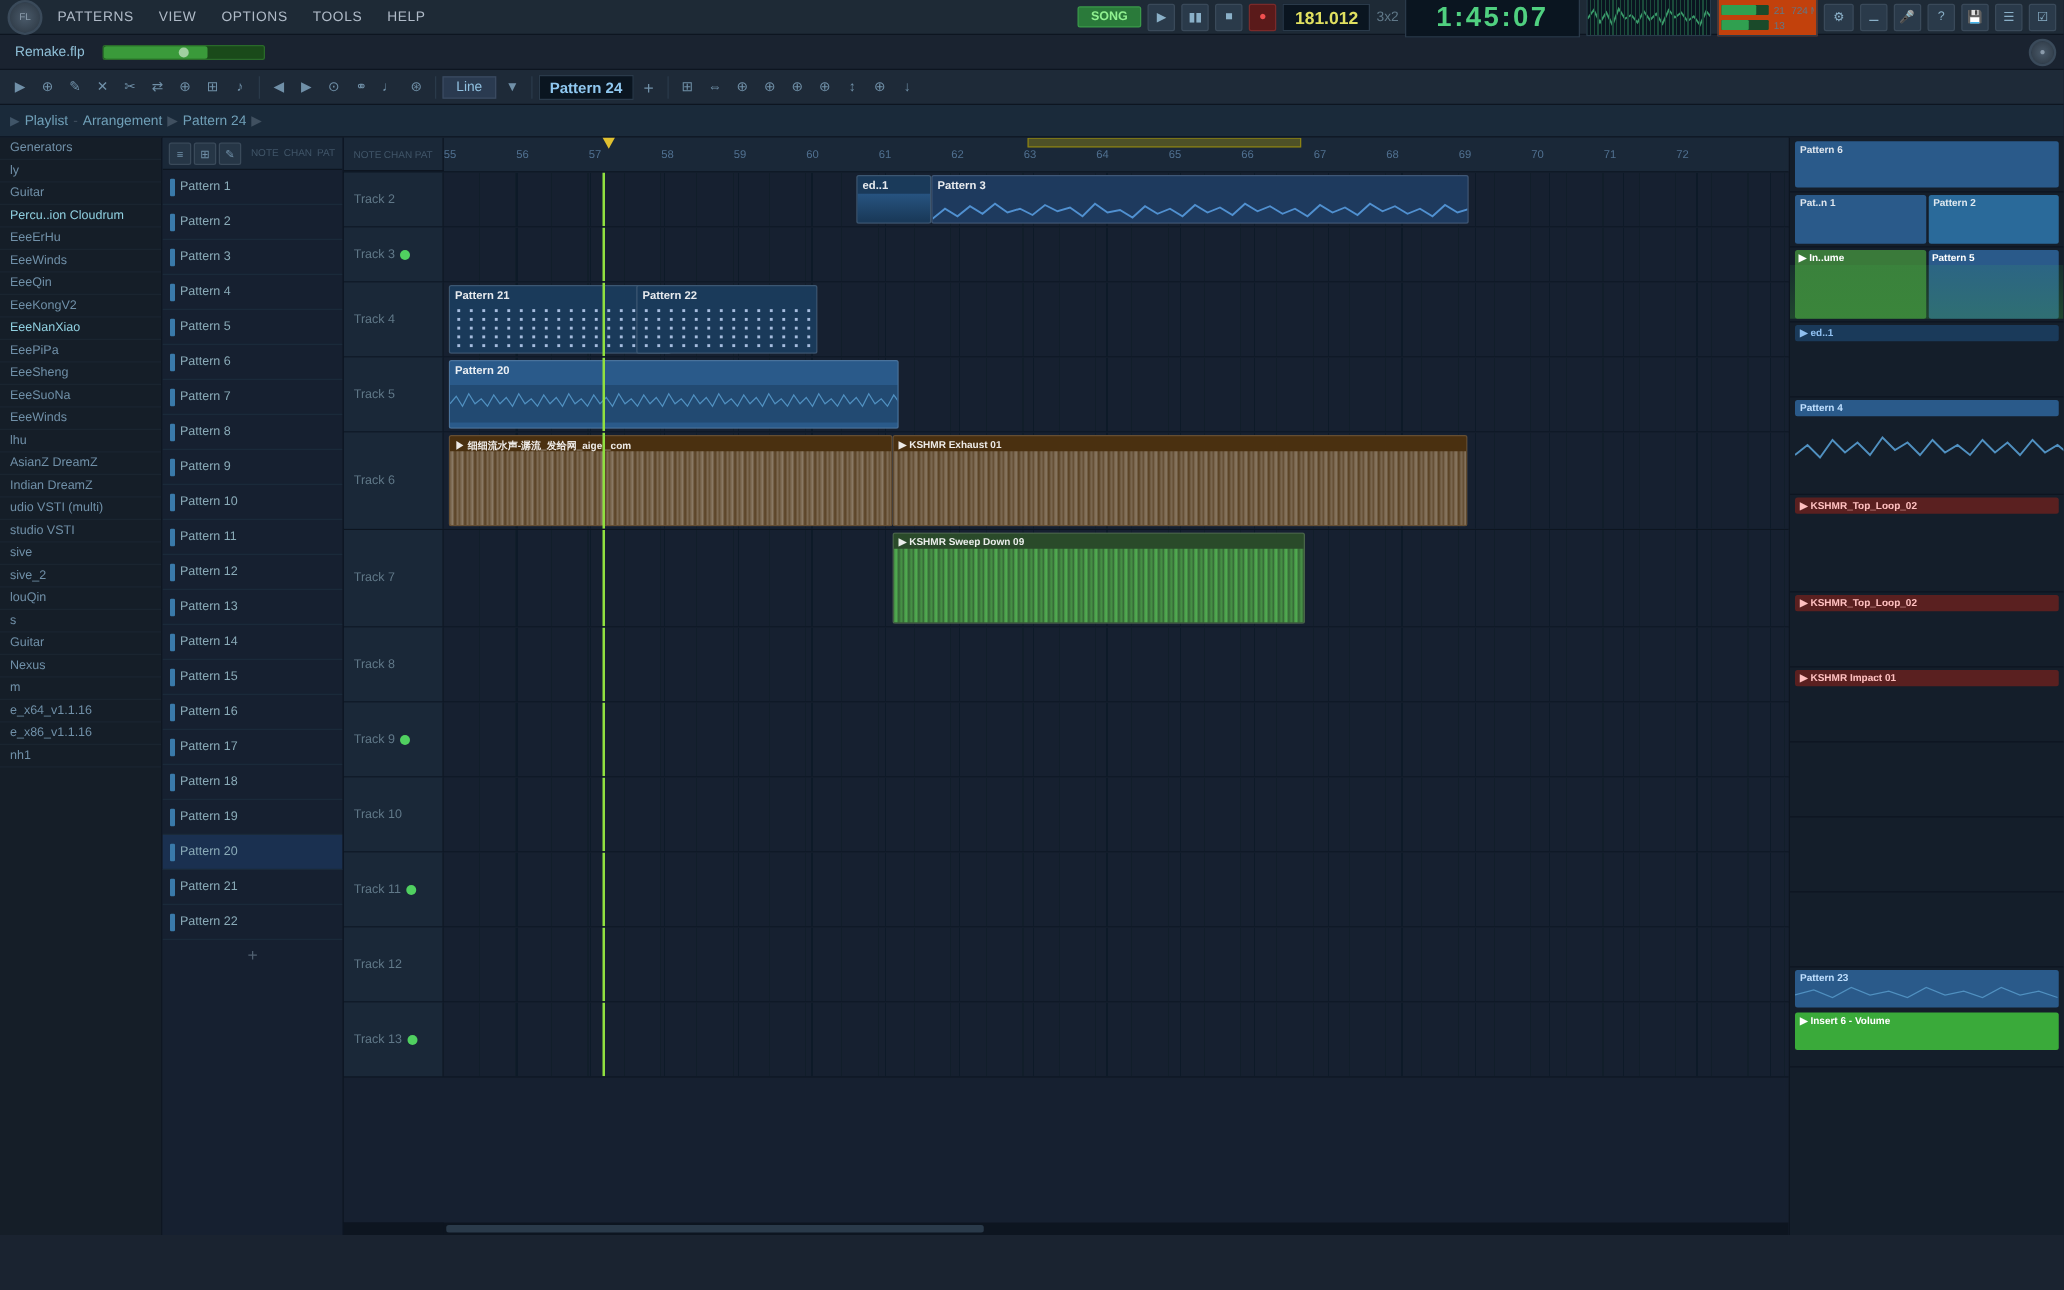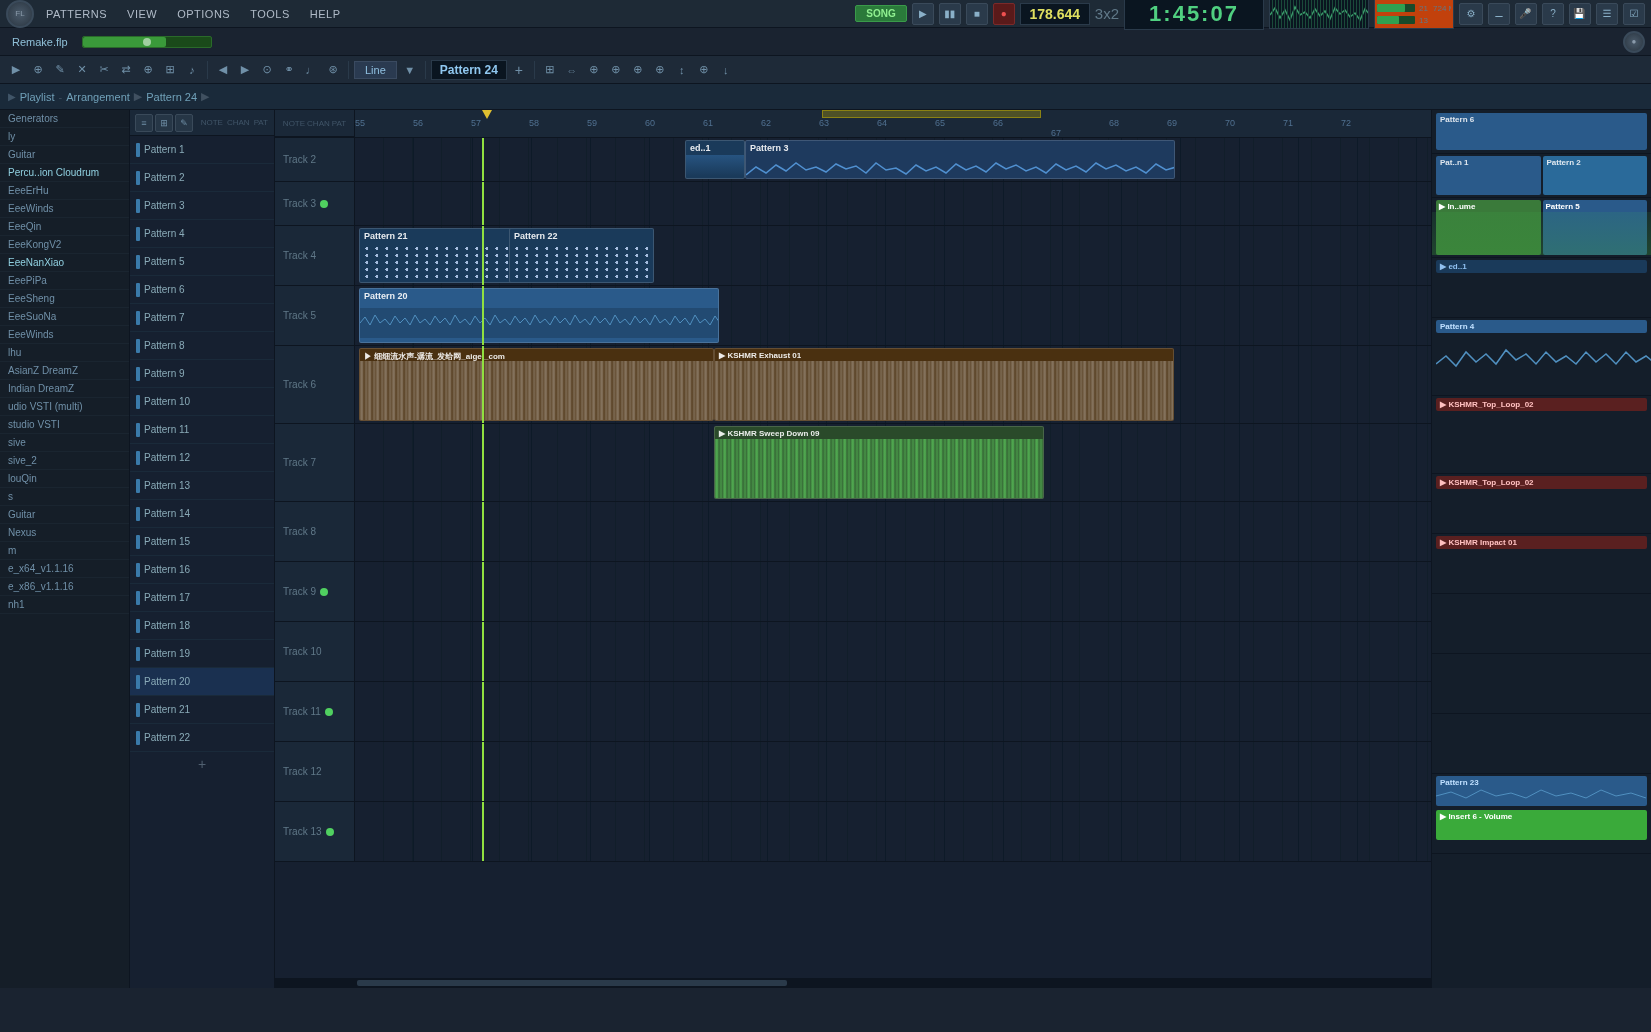--- a/index.html
+++ b/index.html
@@ -472,22 +472,22 @@
   <div class="menu-item">HELP</div>
 
   <div style="flex:1"></div>
 
   <div style="display:flex; align-items:center; gap:5px;">
     <div class="song-btn">SONG</div>
     <div class="transport-btn">▶</div>
     <div class="transport-btn">▮▮</div>
     <div class="transport-btn">■</div>
     <div class="transport-btn record">●</div>
-    <div class="bpm-display">178.644</div>
-    <div style="display:flex; align-items:flex-start; gap:3px; font-size:15px; color:#607888;">
+    <div class="bpm-display">181.012</div>
+    <div style="display:flex; align-items:flex-start; gap:3px; font-size:11px; color:#607888;">
       <span>3x2</span>
     </div>
     <div class="time-display">1:45:07</div>
     <div class="waveform-display">
       <svg width="100" height="30" style="position:absolute;inset:0;">
         <polyline points="0,15 5,8 10,18 15,10 20,20 25,7 30,15 35,12 40,18 45,9 50,16 55,11 60,19 65,8 70,14 75,10 80,17 85,13 90,20 95,9 100,15" stroke="#3a9a6a" stroke-width="1.5" fill="none"></polyline>
       </svg>
     </div>
     <div class="level-display" style="display:flex;align-items:center;padding:2px;">
       <svg width="78" height="26">
@@ -728,21 +728,21 @@
           <div style="position:absolute;left:116px;" class="timeline-tick">57</div>
           <div style="position:absolute;left:174px;" class="timeline-tick">58</div>
           <div style="position:absolute;left:232px;" class="timeline-tick">59</div>
           <div style="position:absolute;left:290px;" class="timeline-tick">60</div>
           <div style="position:absolute;left:348px;" class="timeline-tick">61</div>
           <div style="position:absolute;left:406px;" class="timeline-tick">62</div>
           <div style="position:absolute;left:464px;" class="timeline-tick">63</div>
           <div style="position:absolute;left:522px;" class="timeline-tick">64</div>
           <div style="position:absolute;left:580px;" class="timeline-tick">65</div>
           <div style="position:absolute;left:638px;" class="timeline-tick">66</div>
-          <div style="position:absolute;left:696px;margin-top:10px;" class="timeline-tick">67</div>
+          <div style="position:absolute;left:696px;" class="timeline-tick">67</div>
           <div style="position:absolute;left:754px;" class="timeline-tick">68</div>
           <div style="position:absolute;left:812px;" class="timeline-tick">69</div>
           <div style="position:absolute;left:870px;" class="timeline-tick">70</div>
           <div style="position:absolute;left:928px;" class="timeline-tick">71</div>
           <div style="position:absolute;left:986px;" class="timeline-tick">72</div>
         </div>
 
         <div style="position:absolute;left:467px;right:390px;top:0;height:8px;background:rgba(200,180,0,0.3);border:1px solid rgba(200,180,0,0.5);"></div>
       </div>
     </div>

